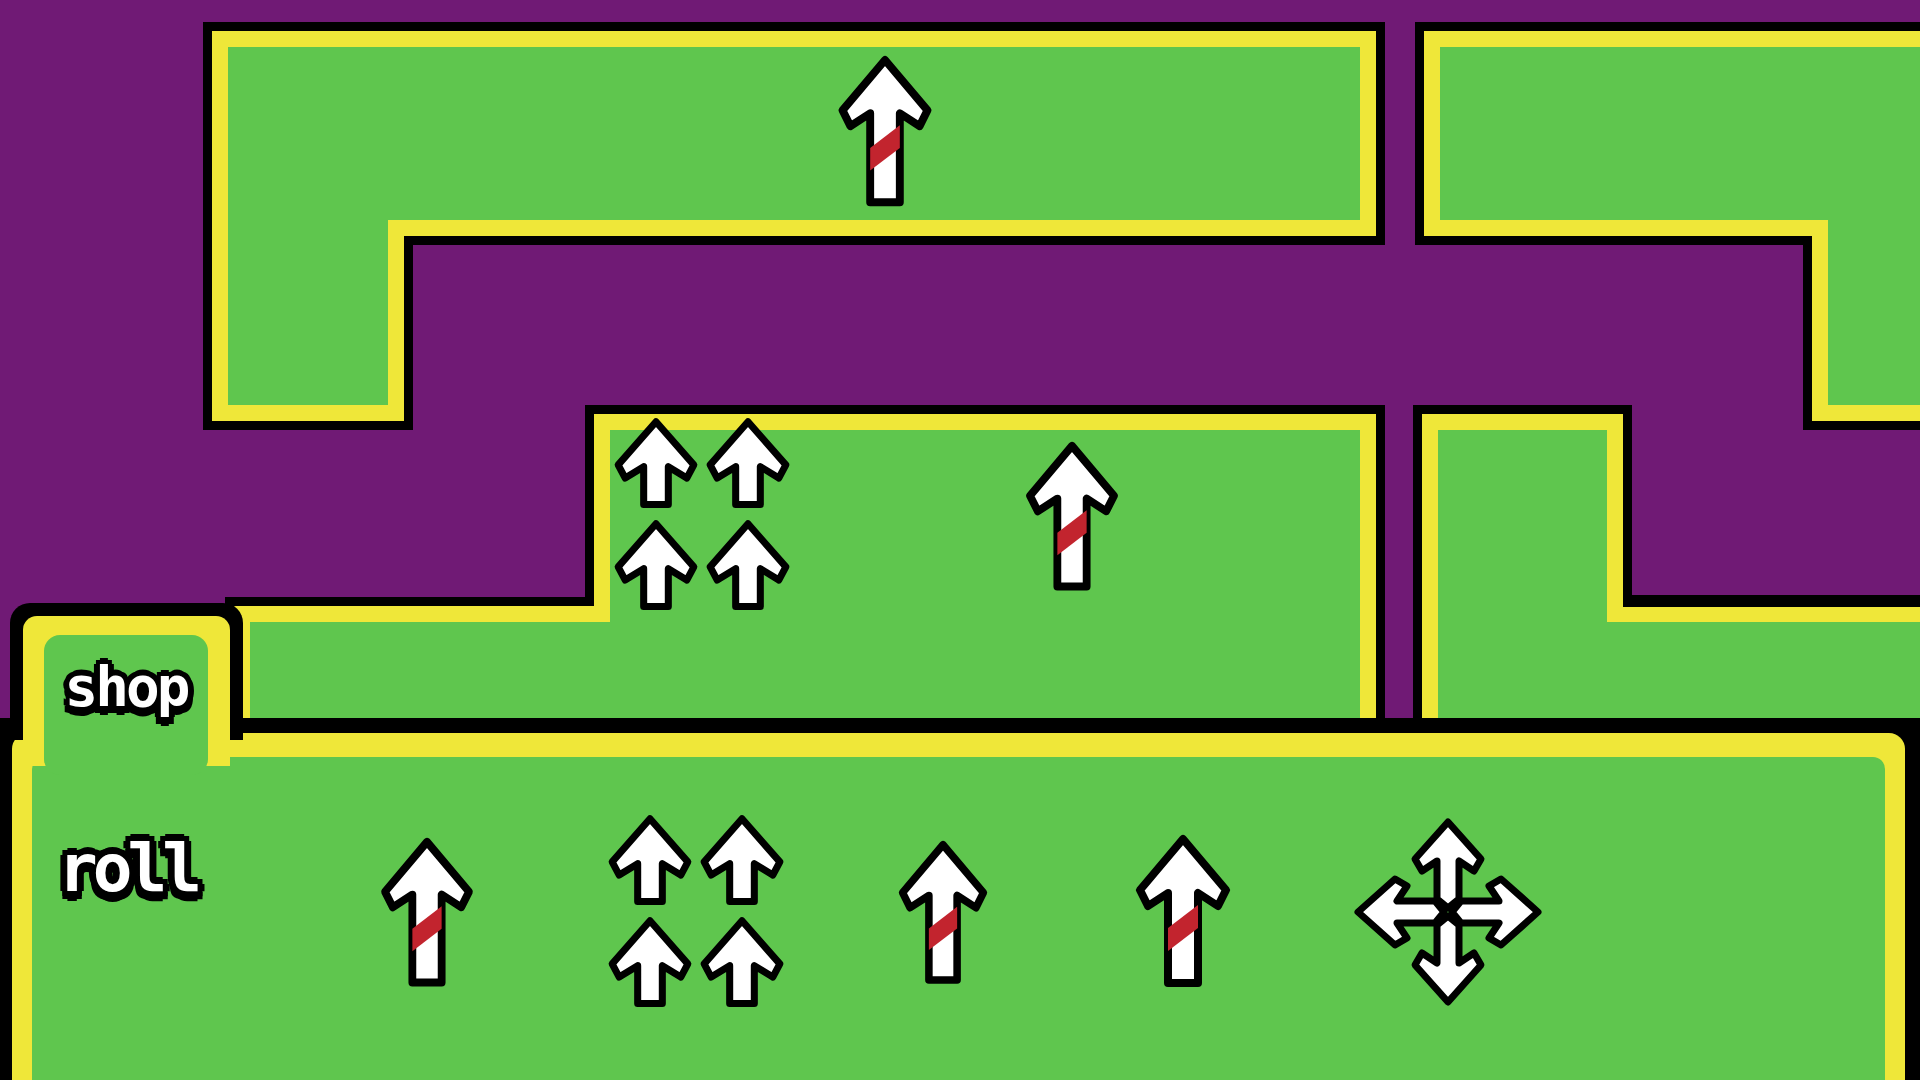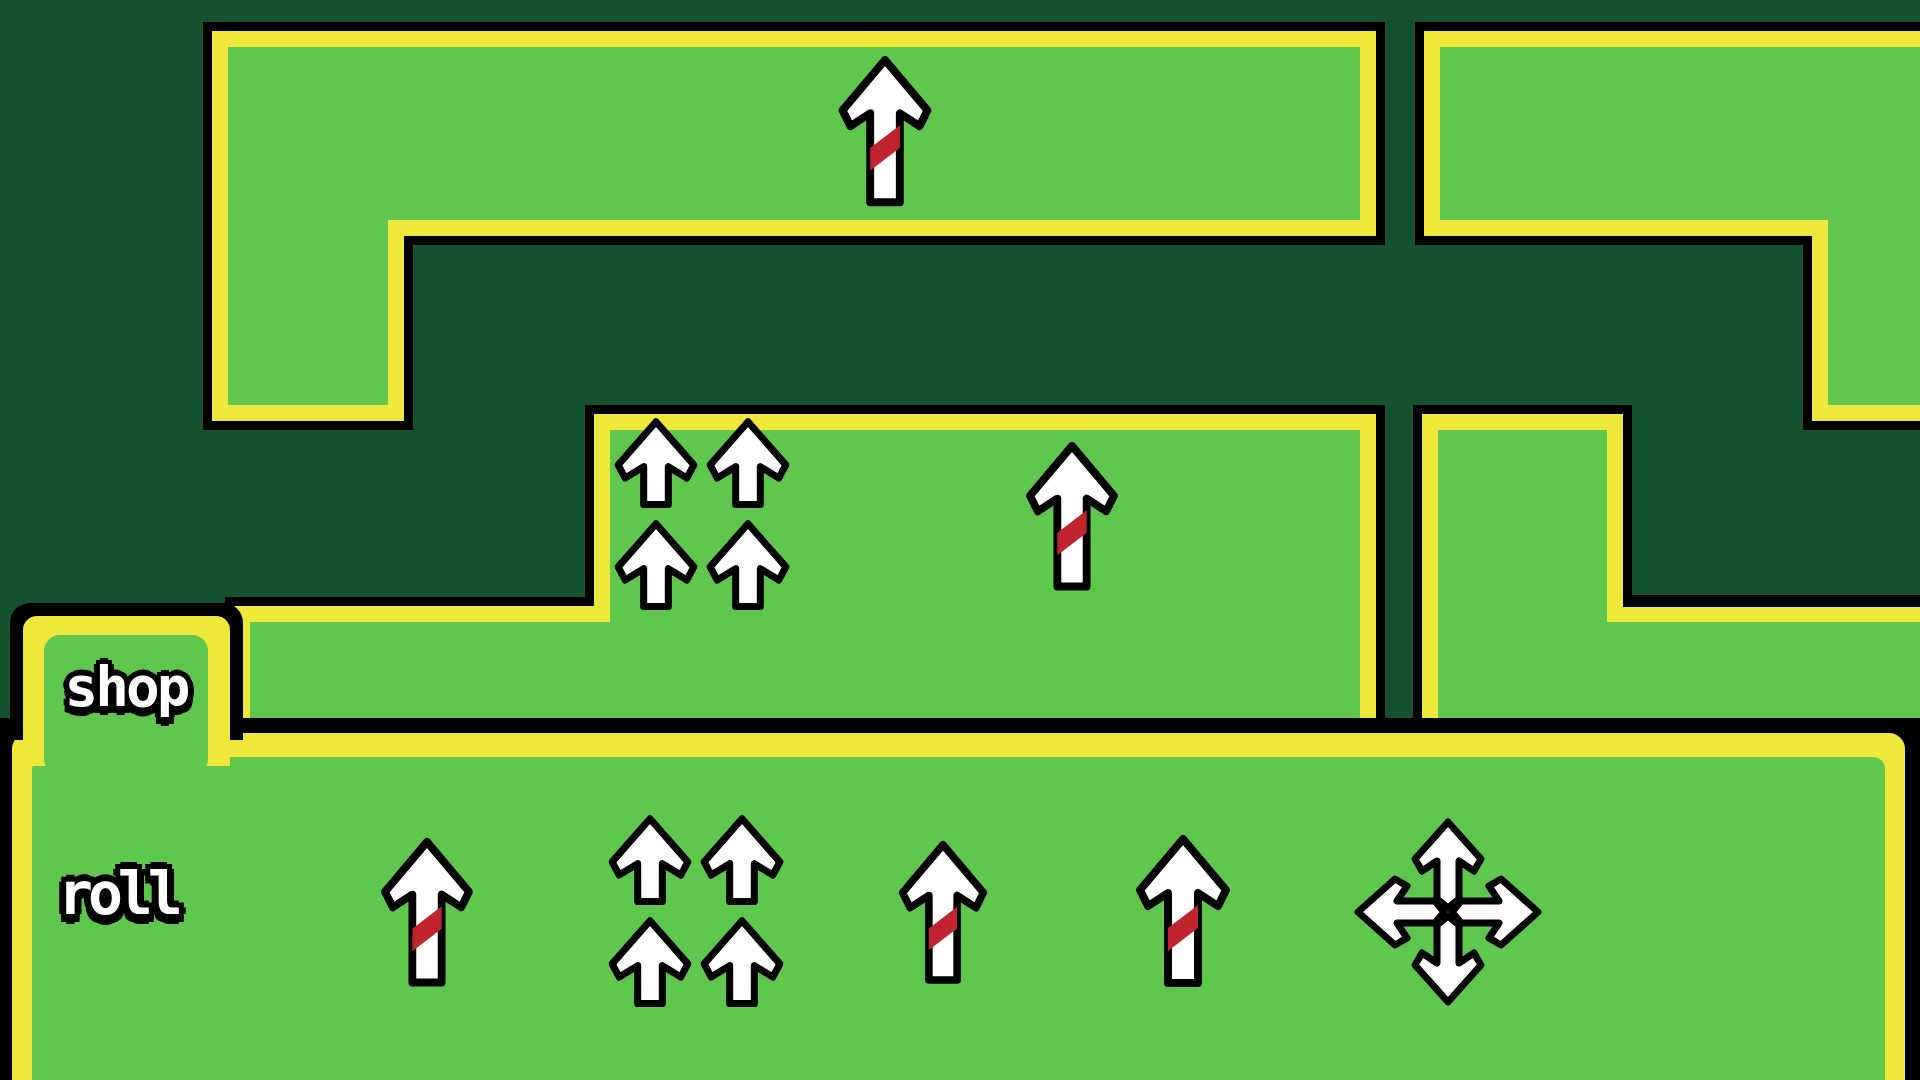--- a/index.html
+++ b/index.html
@@ -2,21 +2,21 @@
 <html><head>
 <meta charset="utf-8">
 <style>
   html,body{margin:0;padding:0;}
   body{
     width:1920px;height:1080px;overflow:hidden;
     font-family:"DejaVu Sans Mono","Liberation Mono",monospace;
   }
   #stage{
     position:relative;width:1920px;height:1080px;overflow:hidden;
-    background:#14532d;
+    background:#701a75;
   }
   .layer{position:absolute;inset:0;}
   
   .islA-black{background:#000;
     clip-path:polygon(203px 22px,1385px 22px,1385px 245px,413px 245px,413px 430px,203px 430px);}
   .islA-yellow{background:#efe739;
     clip-path:polygon(212px 31px,1376px 31px,1376px 236px,404px 236px,404px 421px,212px 421px);}
   .islA-green{background:#5fc64e;
     clip-path:polygon(228px 47px,1360px 47px,1360px 220px,388px 220px,388px 405px,228px 405px);}
   
@@ -51,23 +51,23 @@
   .tab-label{
     position:absolute;left:44px;top:640px;width:164px;height:92px;
     display:flex;align-items:center;justify-content:center;
     font-size:56px;font-weight:bold;color:#fff;letter-spacing:-3px;
     text-shadow:-6px 0 #000,6px 0 #000,0 -6px #000,0 6px #000,
       -4px -4px #000,4px -4px #000,-4px 4px #000,4px 4px #000,
       -5px 7px #000,5px 7px #000,0 9px #000;
   }
   
   .roll-label{
-    position:absolute;left:58px;top:844px;width:210px;height:100px;
+    position:absolute;left:58px;top:818px;width:210px;height:100px;
     display:flex;align-items:center;justify-content:flex-start;
-    font-size:58px;font-weight:bold;color:#fff;letter-spacing:-5px;
+    font-size:66px;font-weight:bold;color:#fff;letter-spacing:-5px;
     text-shadow:-7px 0 #000,7px 0 #000,0 -7px #000,0 7px #000,
       -5px -5px #000,5px -5px #000,-5px 5px #000,5px 5px #000,
       -5px 8px #000,5px 8px #000,0 10px #000;
   }
   .piece{position:absolute;}
 </style>
 </head>
 <body>
 
 <div id="stage">

